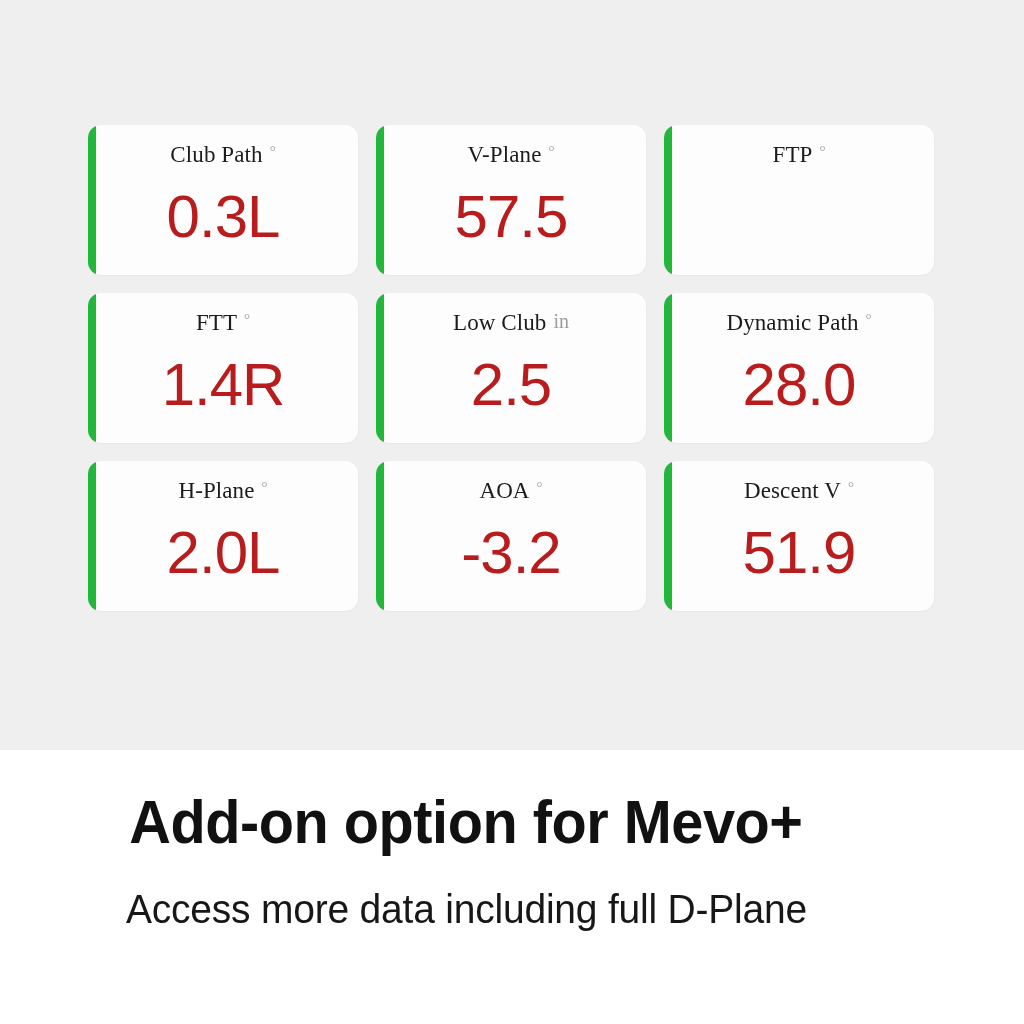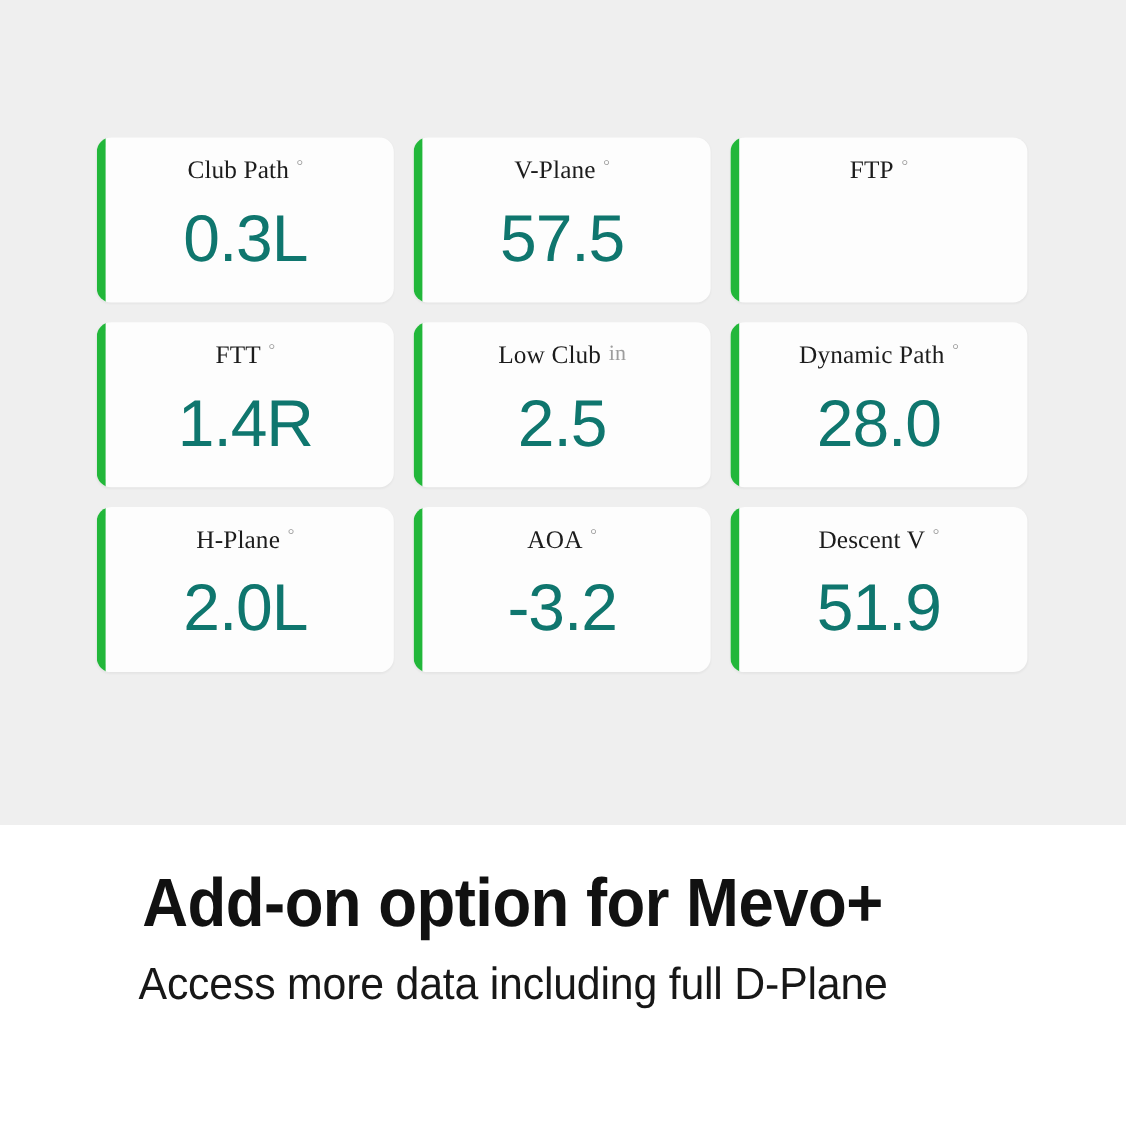--- a/index.html
+++ b/index.html
@@ -96,37 +96,38 @@
     top: 1px;
   }
 
   .metric-value {
     flex: 1;
     display: flex;
     align-items: center;
     justify-content: center;
     font-size: 60px;
     font-weight: 400;
-    color: #0f766e;
+    color: #b91c1c;
     letter-spacing: -1px;
     padding-bottom: 8px;
     width: 100%;
     box-sizing: border-box;
   }
 
   
   .caption-panel {
     position: relative;
     width: 932px;
     height: 274px;
     background: #ffffff;
     display: flex;
     flex-direction: column;
     align-items: center;
     justify-content: flex-start;
+    gap: 15px;
   }
 
   .caption-headline {
     margin-top: 39px;
     font-size: 62px;
     font-weight: 700;
     color: #111111;
     letter-spacing: -0.5px;
     transform: scaleX(0.93);
     white-space: nowrap;

